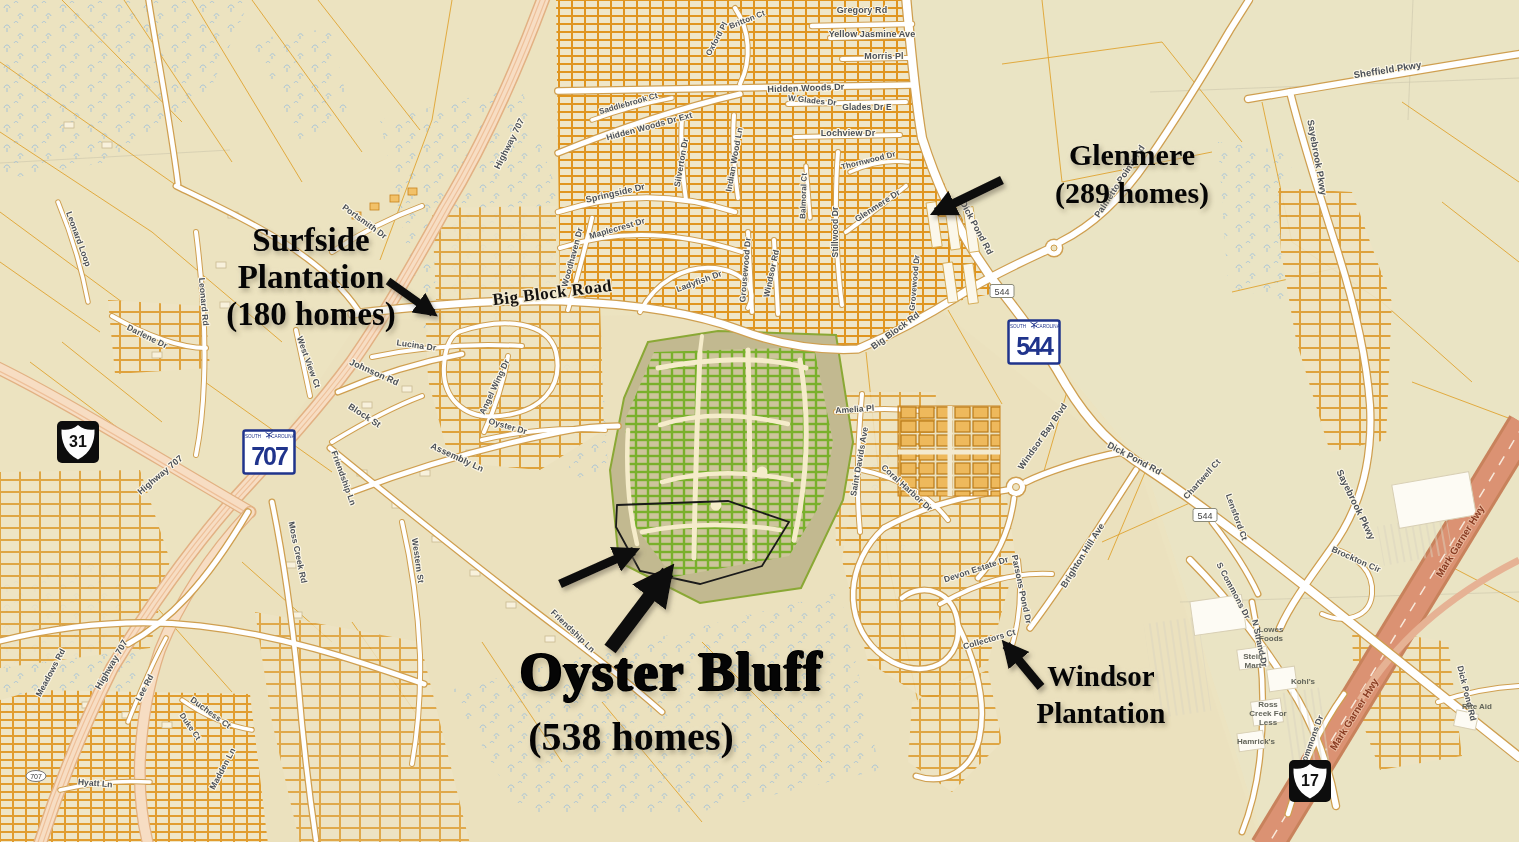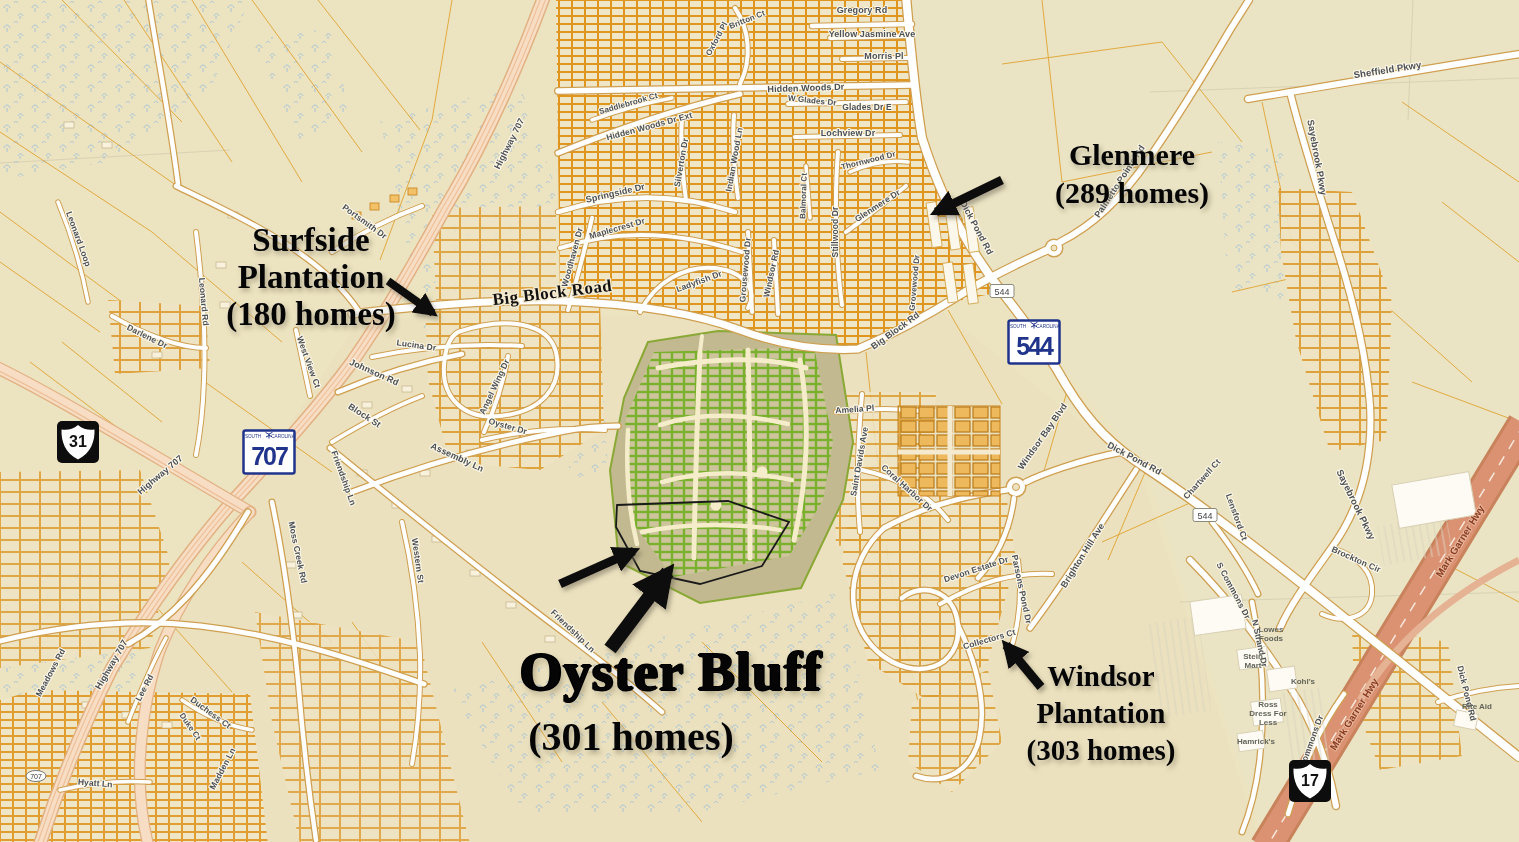--- a/index.html
+++ b/index.html
@@ -505,26 +505,25 @@
         <span class="ln">(180 homes)</span>
       </div>
       <div class="anno" style="left: 1132px; top: 136px; font-size: 30px; line-height: 38px;">
         <span class="ln">Glenmere</span>
         <span class="ln">(289 homes)</span>
       </div>
       <div class="anno heavy" style="left: 632px; top: 641px; font-size: 55px; line-height: 62px;">
         <span class="ln">Oyster Bluff</span>
       </div>
       <div class="anno" style="left: 631px; top: 714px; font-size: 40px; line-height: 46px;">
-        <span class="ln">(301 homes)</span>
+        <span class="ln">(538 homes)</span>
       </div>
       <div class="anno" style="left: 1101px; top: 658px; font-size: 29px; line-height: 37px;">
         <span class="ln">Windsor</span>
         <span class="ln">Plantation</span>
-        <span class="ln">(303 homes)</span>
       </div>
       <div class="shield" style="left: 78px; top: 442px;"><svg width="44" height="44" viewBox="0 0 44 44">
       <rect x="1" y="1" width="42" height="42" rx="5" fill="#0d0d0d"></rect>
       <path d="M22,5 C17,9.5 10.5,10.5 5.5,9.5 C5,21 9,33 22,39.5 C35,33 39,21 38.5,9.5 C33.5,10.5 27,9.5 22,5 Z" fill="#fdfdfd"></path>
       <text x="22" y="27" font-size="16" font-weight="bold" fill="#111" font-family="Liberation Sans,sans-serif">31</text>
         </svg></div>
       <div class="shield" style="left: 269px; top: 452px;"><svg width="54" height="46" viewBox="0 0 54 46">
       <rect x="1.5" y="1.5" width="51" height="43" rx="2" fill="#ffffff" stroke="#20348c" stroke-width="2.5"></rect>
       <text x="11" y="9" font-size="4.6" fill="#20348c" font-family="Liberation Sans,sans-serif">SOUTH</text>
       <text x="41" y="9" font-size="4.6" fill="#20348c" font-family="Liberation Sans,sans-serif">CAROLINA</text>
@@ -554,18 +553,18 @@
       <div class="shield" style="left: 36px; top: 776px;"><svg width="22" height="13" viewBox="0 0 22 13">
       <ellipse cx="11" cy="6.5" rx="10" ry="5.5" fill="#ffffff" stroke="#777"></ellipse>
       <text x="11" y="9" font-size="7" fill="#333" font-family="Liberation Sans,sans-serif">707</text>
         </svg></div>
       <div class="store" style="left: 1223px; top: 634px; margin-left: 48px;">Lowes
 Foods</div>
       <div class="store" style="left: 1253px; top: 661px;">Stein
 Mart</div>
       <div class="store" style="left: 1281px; top: 681px; margin-left: 22px;">Kohl's</div>
       <div class="store" style="left: 1268px; top: 713px;">Ross
-Dress For
+Creek For
 Less</div>
       <div class="store" style="left: 1256px; top: 741px;">Hamrick's</div>
       <div class="store" style="left: 1477px; top: 706px;">Rite Aid</div>
     </div>
 </div>
 
 </body></html>

